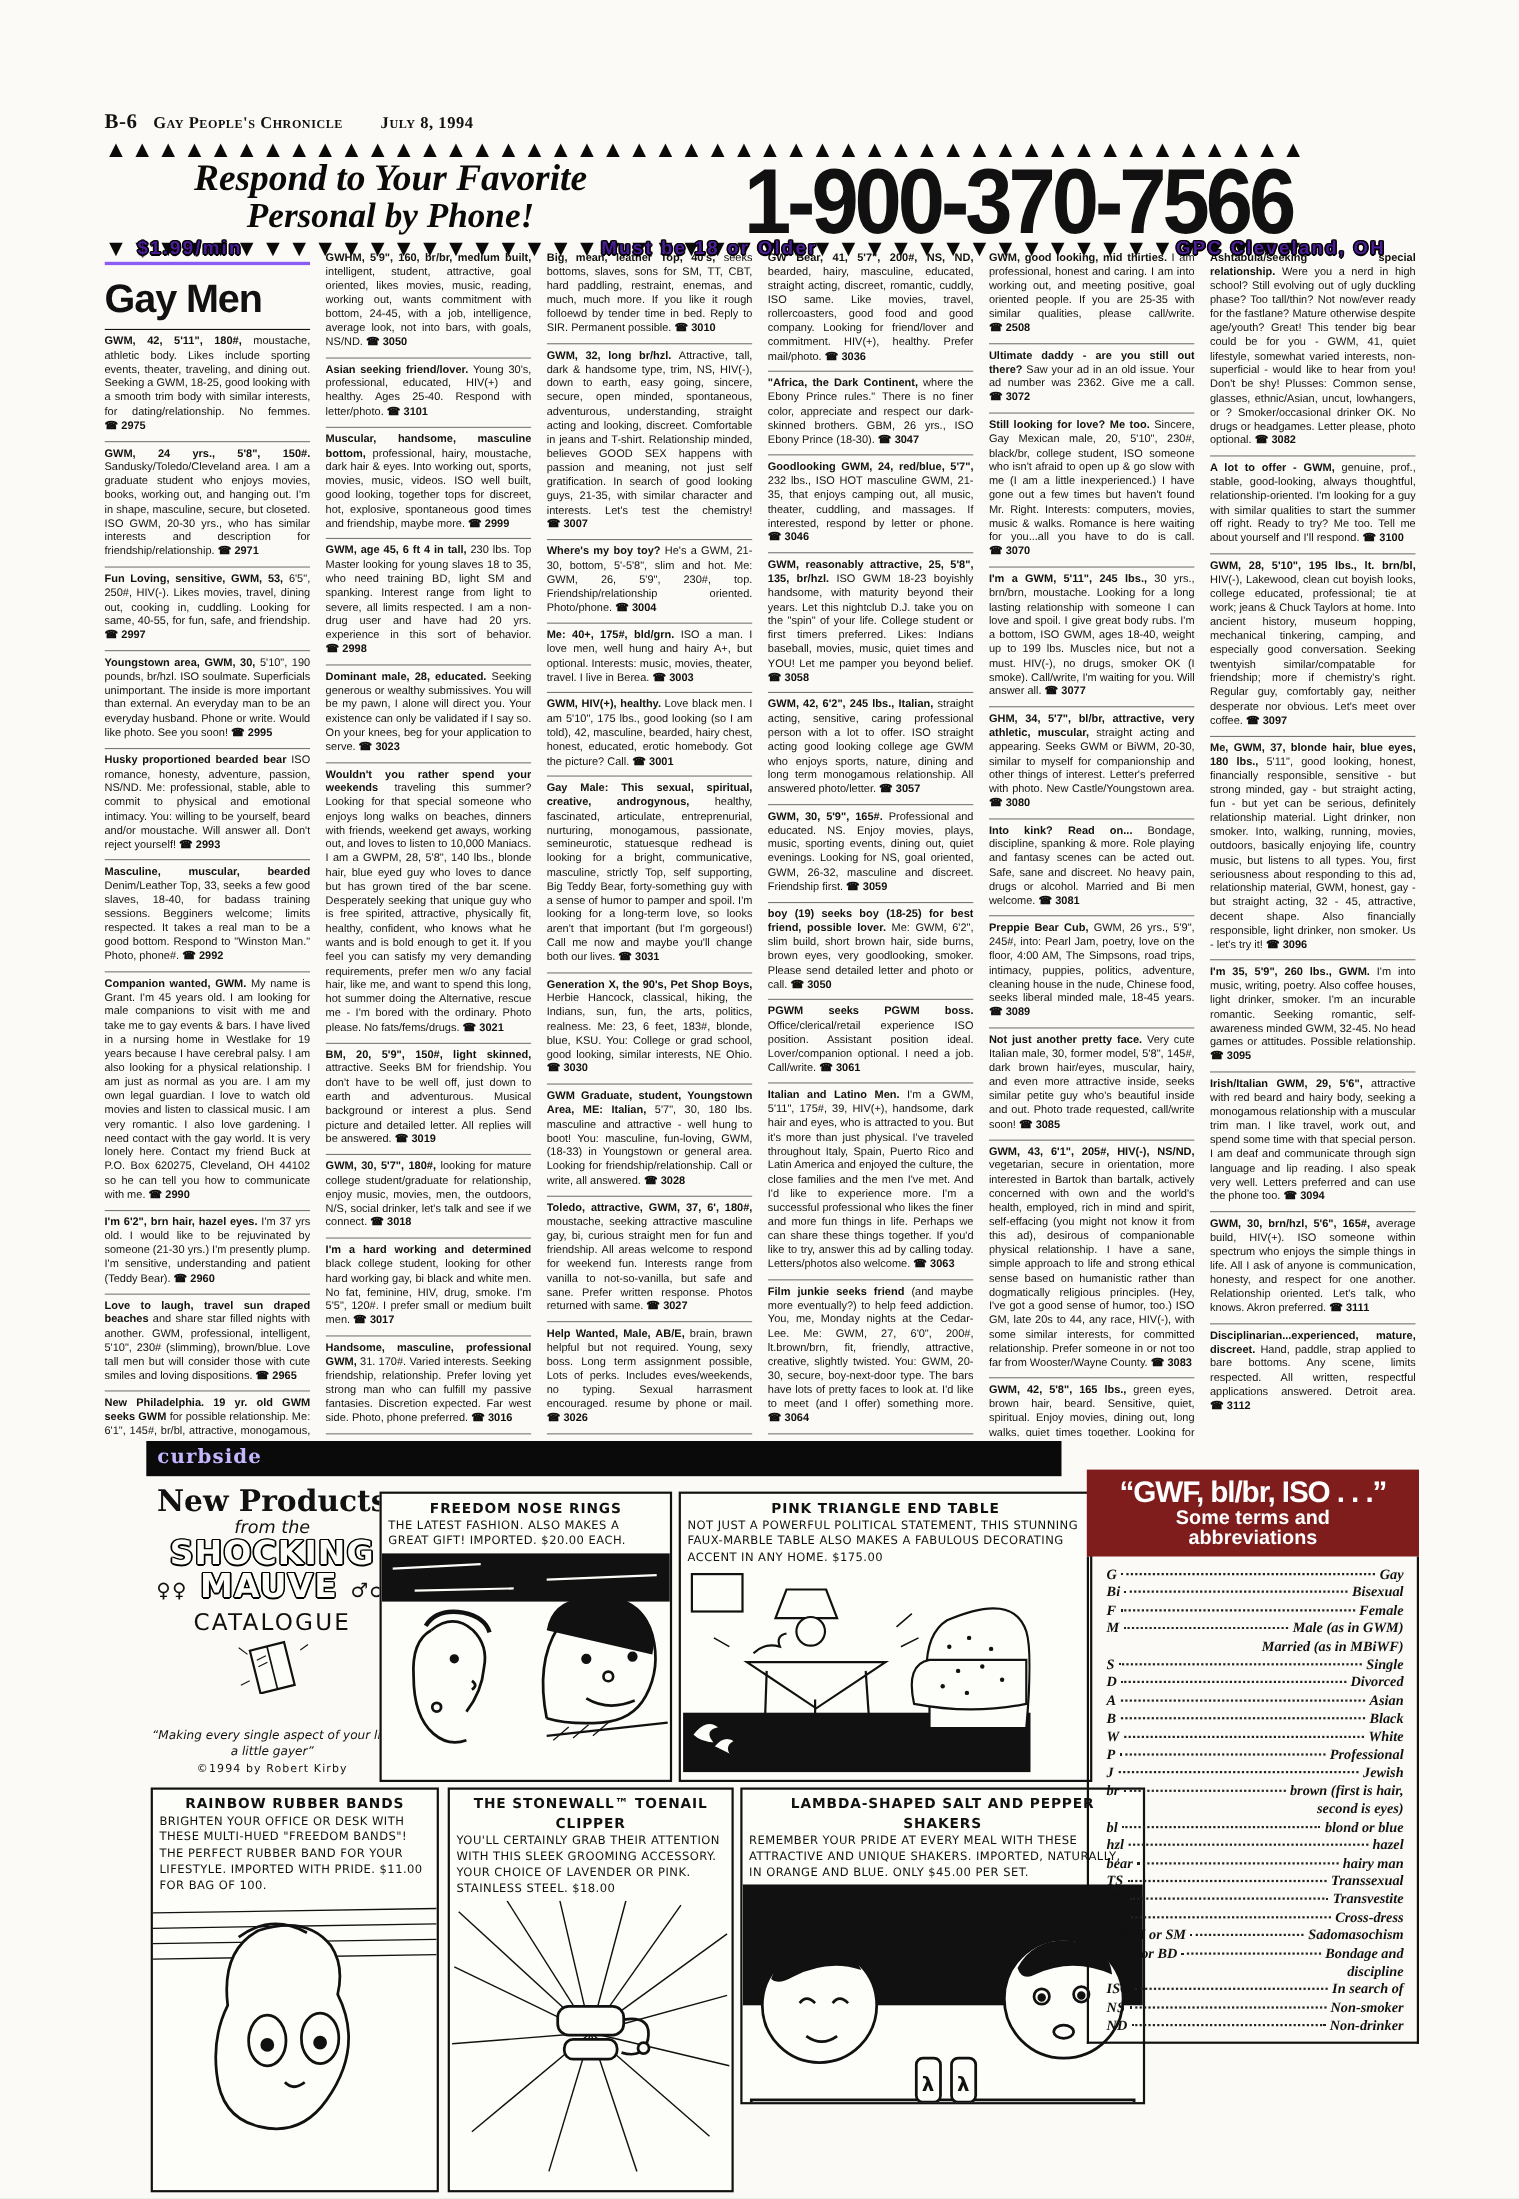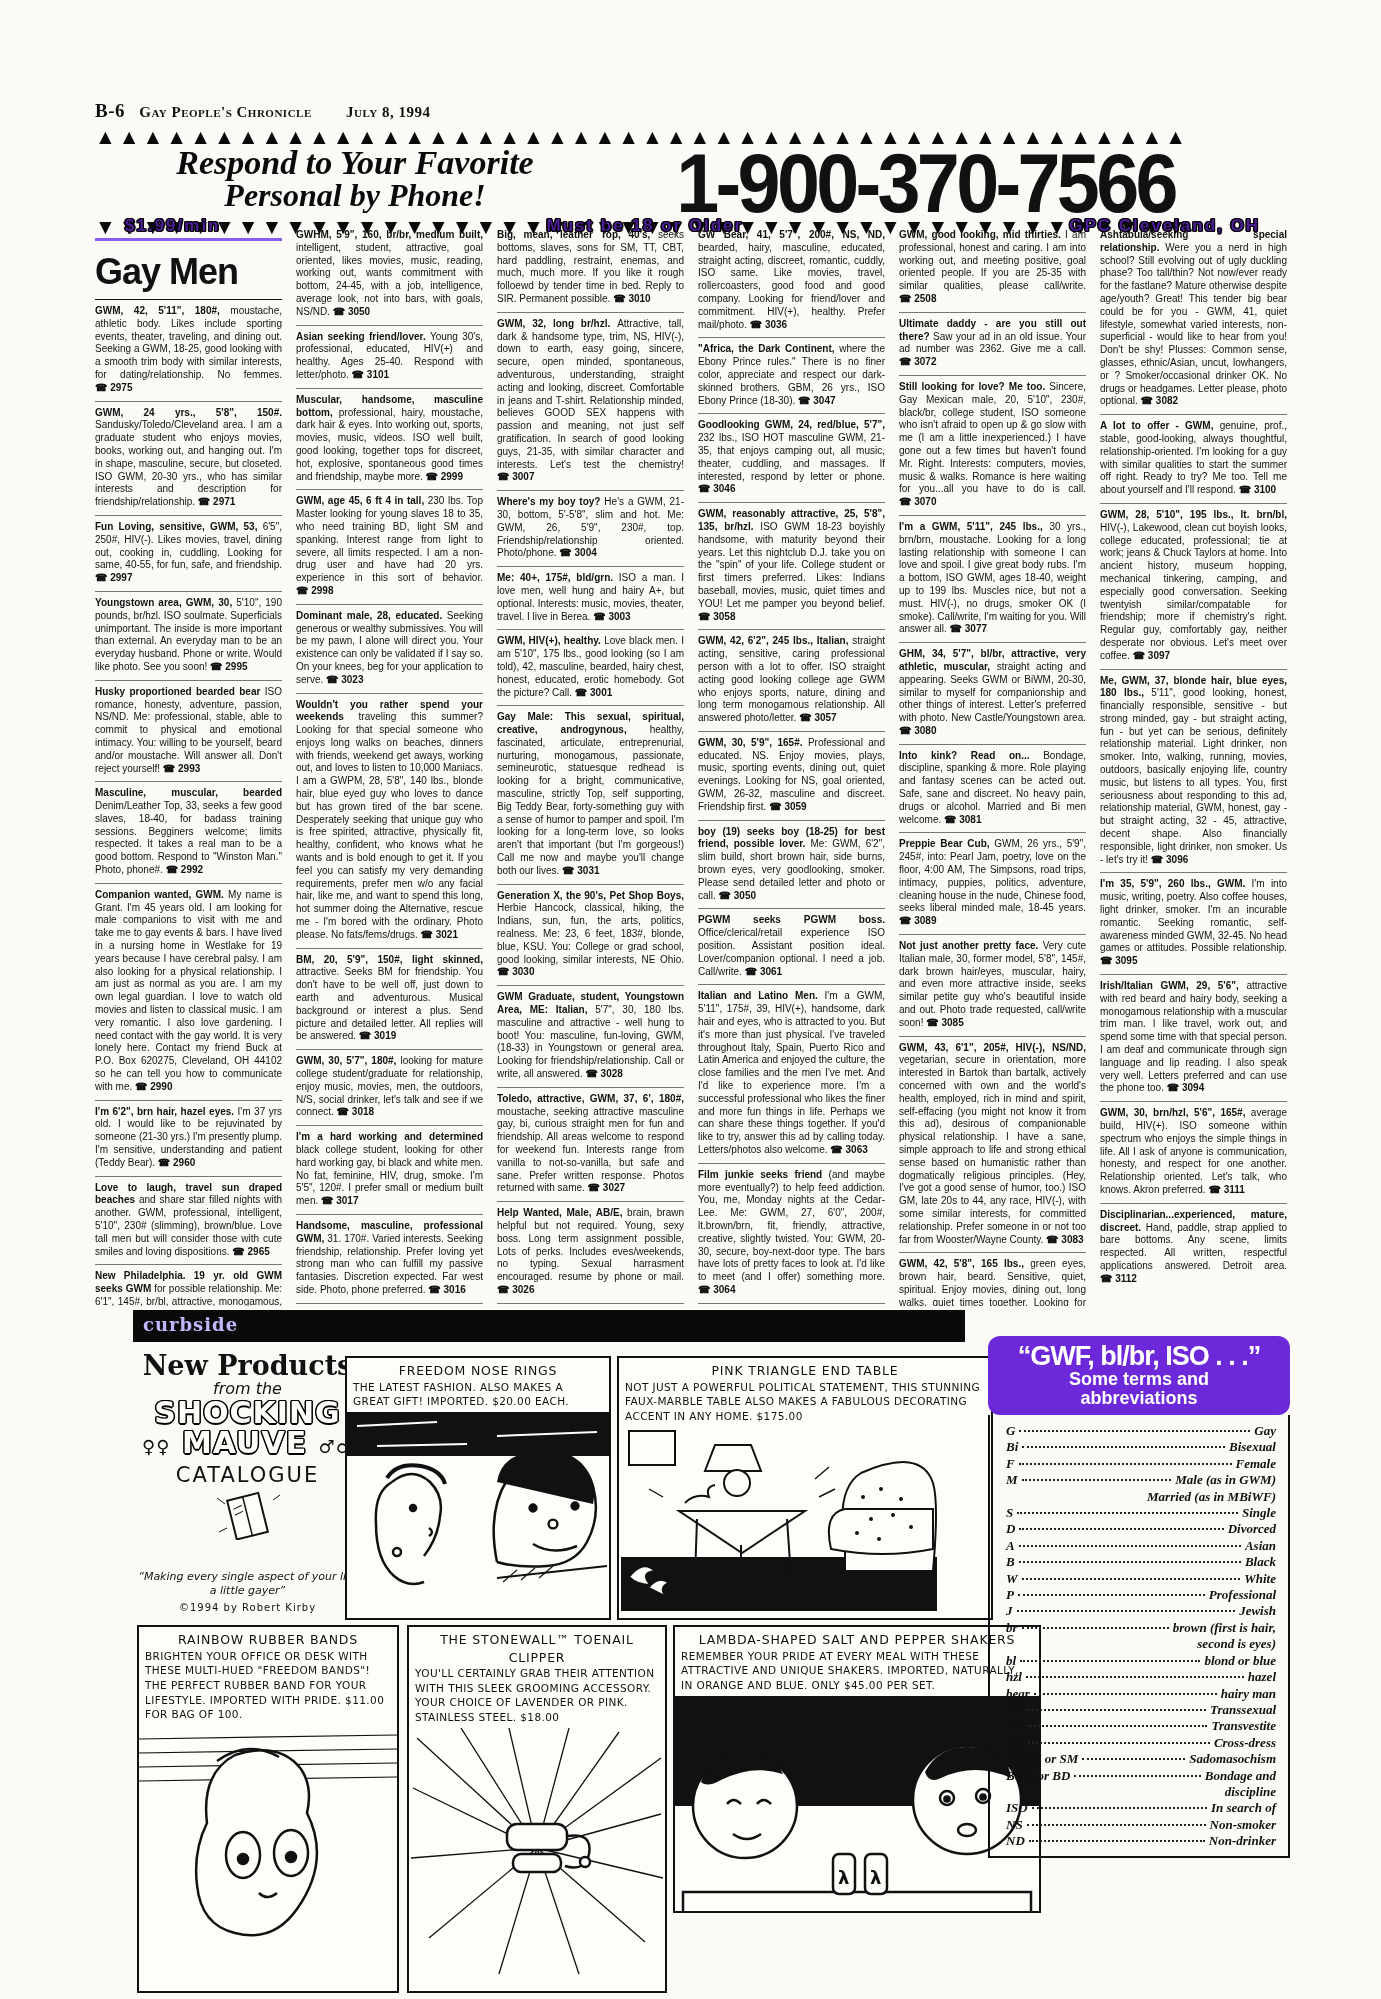--- a/index.html
+++ b/index.html
@@ -35,38 +35,38 @@
   .ad .tel{font-weight:bold;white-space:nowrap;}
   
   #bottom{position:absolute;top:1310px;left:95px;width:1195px;height:689px;}
   #curbside-bar{position:absolute;left:38px;top:0;width:832px;height:32px;background:#0a0a0a;color:#c4b5fd;
                 font-family:"DejaVu Serif",serif;font-weight:bold;font-size:18px;line-height:30px;
                 padding-left:10px;letter-spacing:1px;box-sizing:border-box;}
   .panel{position:absolute;border:2px solid #111;background:#fdfdfa;box-sizing:border-box;overflow:hidden;}
   .hand{font-family:"DejaVu Sans",sans-serif;text-transform:uppercase;font-size:10.5px;
         letter-spacing:.4px;line-height:1.4;}
   .panel .cap{padding:4px 6px 3px 6px;}
-  .panel .cap .ptitle{display:block;text-align:center;font-size:12.5px;font-weight:normal;letter-spacing:.8px;}
+  .panel .cap .ptitle{display:block;text-align:center;font-size:12.5px;font-weight:bold;letter-spacing:.8px;}
   .panel svg{display:block;}
   
   #title-panel{position:absolute;left:40px;top:42px;width:225px;height:268px;text-align:center;}
   #title-panel .t1{font-family:"DejaVu Serif",serif;font-weight:bold;font-size:27px;line-height:28px;}
   #title-panel .t2{font-family:"DejaVu Sans",sans-serif;font-style:italic;font-size:16px;line-height:18px;}
   .hollow{font-family:"DejaVu Sans",sans-serif;font-weight:bold;color:#fdfdfa;
           text-shadow:1.5px 0 0 #000,-1.5px 0 0 #000,0 1.5px 0 #000,0 -1.5px 0 #000,
           1px 1px 0 #000,-1px -1px 0 #000,1px -1px 0 #000,-1px 1px 0 #000;}
   #title-panel .t3{font-size:30px;line-height:30px;letter-spacing:1px;}
   #title-panel .t4{font-size:30px;line-height:30px;letter-spacing:1px;}
   #title-panel .t4 .sym{font-size:18px;color:#111;text-shadow:none;font-weight:bold;}
   #title-panel .t5{font-family:"DejaVu Sans",sans-serif;font-size:21px;letter-spacing:2px;line-height:26px;}
   #title-panel .quote{margin-top:26px;font-family:"DejaVu Sans",sans-serif;font-style:italic;font-size:11px;line-height:14px;}
   #title-panel .credit{margin-top:4px;font-family:"DejaVu Sans",sans-serif;font-size:10px;letter-spacing:1px;}
   
   #terms-box{position:absolute;left:893px;top:26px;width:302px;height:446px;}
-  #terms-head{background:#6d28d9;color:#fff;text-align:center;padding:6px 4px 7px 4px;border-radius:12px;}
+  #terms-head{background:#7f1d1d;color:#fff;text-align:center;padding:6px 4px 7px 4px;}
   #terms-head .th1{font-size:27px;font-weight:bold;letter-spacing:-1px;line-height:28px;}
   #terms-head .th2{font-size:18px;font-weight:bold;line-height:19px;}
   #terms-list{border:2px solid #111;border-top:none;padding:8px 12px 6px 16px;
               font-family:"Liberation Serif",serif;font-weight:bold;font-style:italic;font-size:13px;}
   .trow{display:flex;align-items:baseline;line-height:16.4px;}
   .trow .abbr{white-space:nowrap;}
   .trow .dots{flex:1;border-bottom:2px dotted #222;margin:0 4px;transform:translateY(-3px);}
   .trow .def{white-space:nowrap;}
   .trow2{text-align:right;line-height:16.4px;}
 </style>

